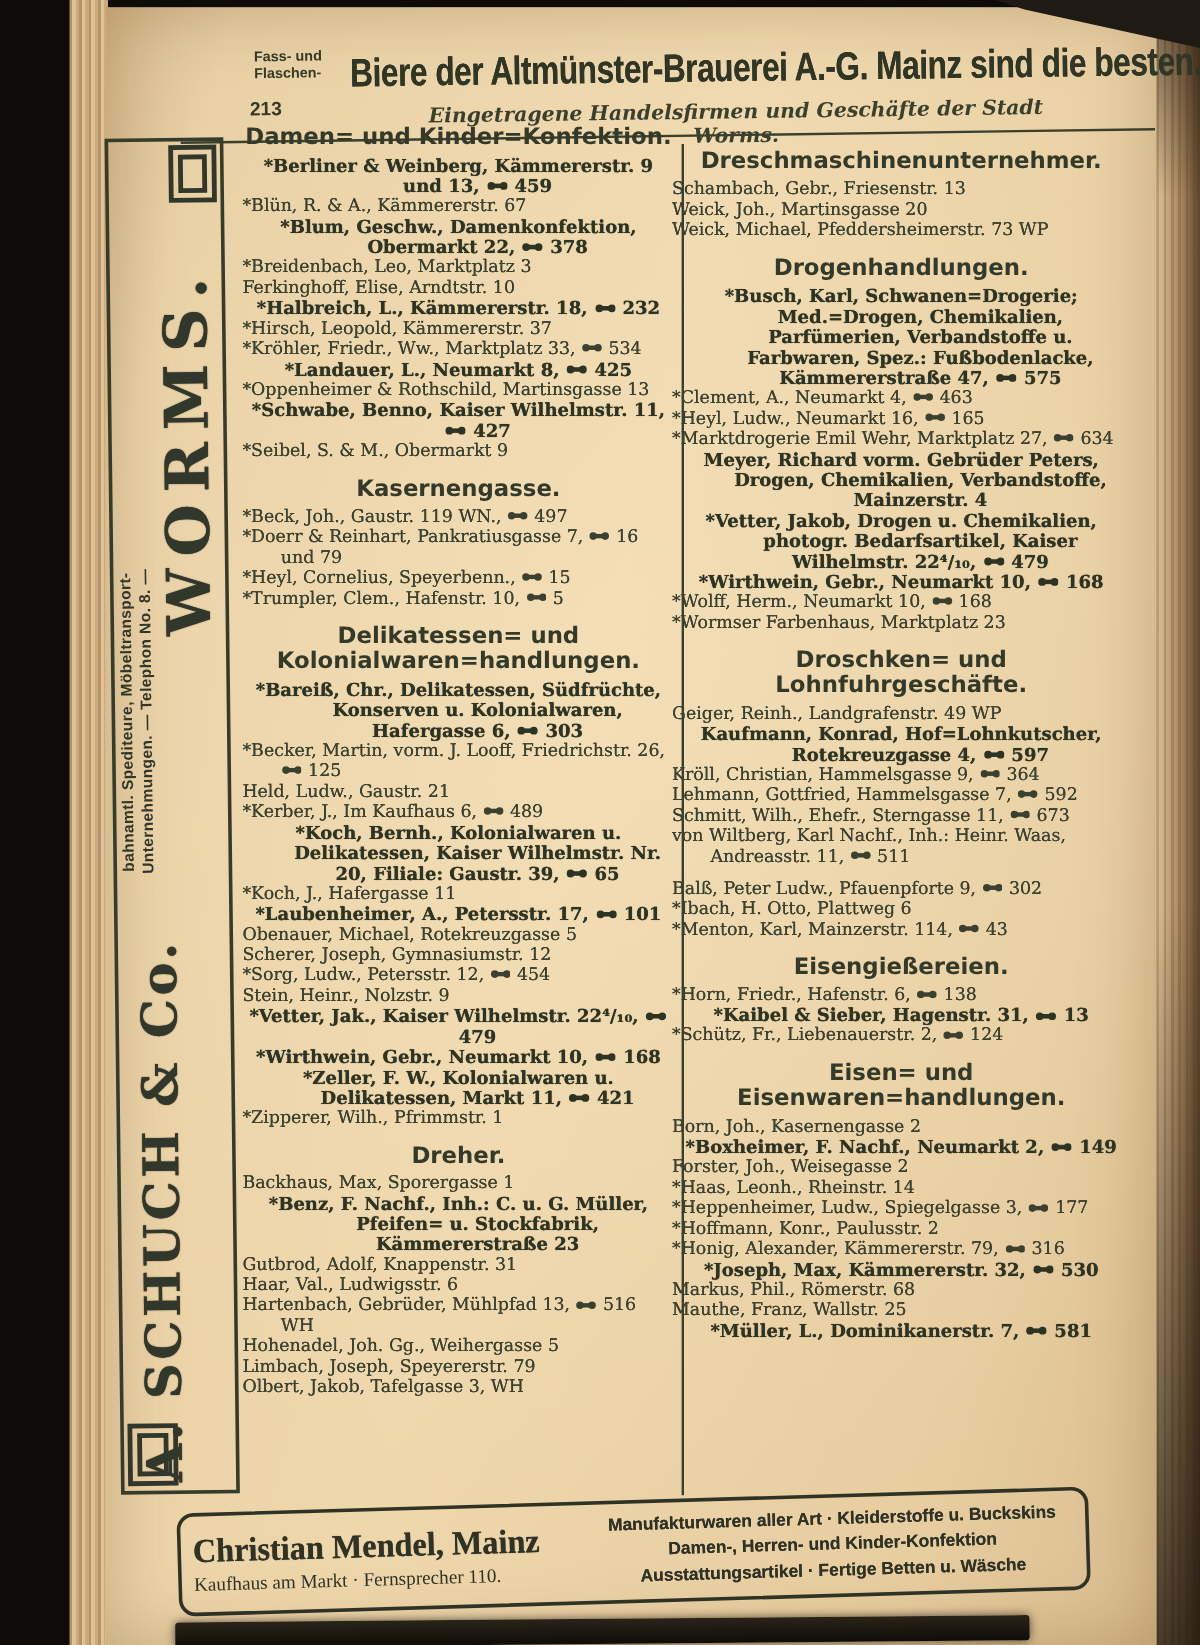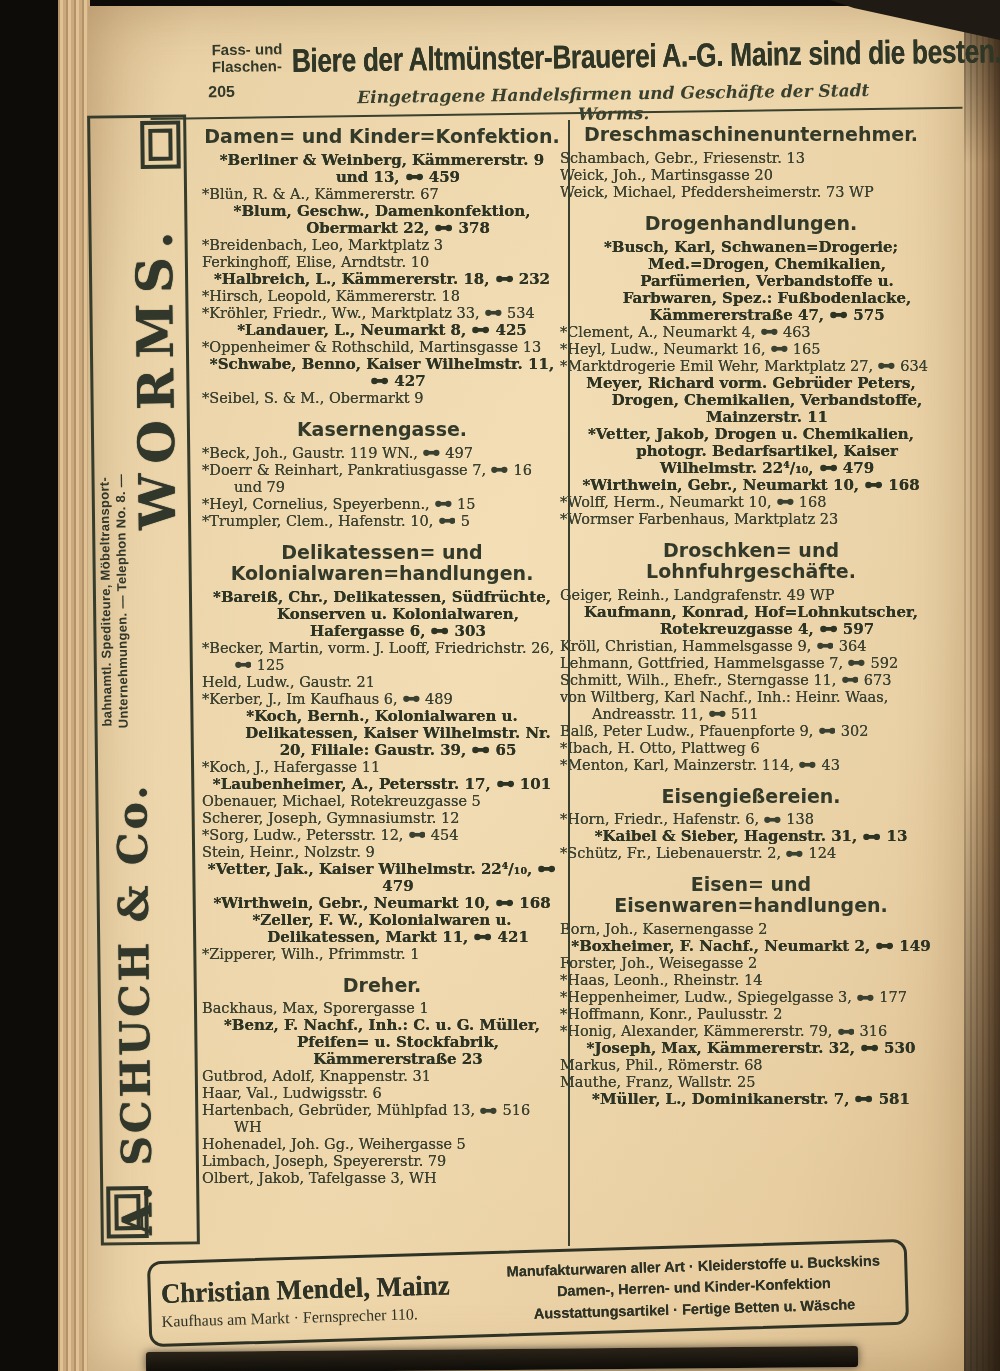--- a/index.html
+++ b/index.html
@@ -41,21 +41,21 @@
   }
   .bottom-shadow{
     position:absolute;left:146px;top:1349px;width:712px;height:21px;
     background:linear-gradient(180deg,#2a2318,#0f0d09);
     border-radius:3px;transform:rotate(-.5deg);
     box-shadow:0 0 8px rgba(0,0,0,.6);
   }
 
   
   .header{position:absolute;left:200px;top:30px;width:762px;height:90px;color:#32372a;transform:rotate(-.8deg);}
-  .fass{position:absolute;left:12px;top:6px;font-family:"Liberation Sans",sans-serif;font-weight:bold;font-size:15px;line-height:1.15;color:#333a29;}
+  .fass{position:absolute;left:12px;top:6px;font-family:"Liberation Sans",sans-serif;font-weight:bold;font-size:12px;line-height:1.15;color:#333a29;}
   .pagenum{position:absolute;left:8px;top:48px;font-family:"Liberation Sans",sans-serif;font-weight:bold;font-size:16px;color:#333a29;}
   .headline{
     position:absolute;left:92px;top:8px;white-space:nowrap;
     font-family:"Liberation Sans",sans-serif;font-weight:bold;font-size:33px;letter-spacing:-.5px;
     transform:scaleX(.8);transform-origin:left top;color:#303626;
     text-shadow:0 0 .6px #303626;
   }
   .subtitle{
     position:absolute;left:128px;top:54px;width:570px;text-align:center;
     font-style:italic;font-weight:bold;font-size:17px;color:#3a402e;
@@ -72,25 +72,25 @@
   .sq i{position:absolute;inset:4px;border:4px solid #31372a;}
   .sq-top{right:3px;top:3px;}
   .sq-bottom{left:3px;bottom:4px;width:42px;height:52px;}
   .vtext{writing-mode:vertical-rl;transform:rotate(180deg);position:absolute;text-align:center;}
   .v-city{right:-2px;top:58px;height:400px;width:62px;font-family:"DejaVu Serif",serif;font-weight:bold;font-size:50px;letter-spacing:10px;text-shadow:0 0 1px #31372a;}
   .v-services{left:2px;top:268px;height:430px;width:34px;font-family:"Liberation Sans",sans-serif;font-weight:bold;font-size:13px;line-height:1.25;letter-spacing:.3px;white-space:nowrap;}
   .v-firm{left:10px;top:608px;height:566px;width:66px;font-family:"DejaVu Serif",serif;font-weight:bold;font-size:41px;letter-spacing:3px;text-shadow:0 0 1px #31372a;}
 
   
   .divider{position:absolute;left:568px;top:120px;width:2px;height:1126px;background:#3a402e;}
-  .col{position:absolute;top:124px;height:1130px;overflow:hidden;color:#3b4130;}
+  .col{position:absolute;top:102px;height:1130px;overflow:hidden;color:#3b4130;}
   #col-left{left:202px;width:360px;}
   #col-right{left:560px;width:382px;top:122px;}
   .sec{margin:0;}
-  .sec + .sec{}
+  .sec + .sec{margin-top:10px;}
   .sec-heading{
     margin:12px 0 5px 0;text-align:center;
     font-family:"DejaVu Sans",sans-serif;font-weight:bold;font-size:19px;letter-spacing:0;
     color:#343a29;line-height:1.1;
   }
   .sec:first-child .sec-heading{margin-top:2px;}
   .entry{
     font-size:14.5px;line-height:17px;
     padding-left:32px;text-indent:-32px;
     text-shadow:0 0 .3px currentColor;
@@ -119,21 +119,21 @@
   <div class="edge-left"></div>
   <div class="paper"></div>
   <div class="edge-right"></div>
   <div class="corner-wedge"></div>
 
   <div class="header">
     <div class="fass">
       <div>Fass- und</div>
       <div>Flaschen-</div>
     </div>
-    <div class="pagenum">205</div>
+    <div class="pagenum">213</div>
     <div class="headline">Biere der Altmünster-Brauerei A.-G. Mainz sind die besten.</div>
     <div class="subtitle">Eingetragene Handelsfirmen und Geschäfte der Stadt Worms.</div>
     <div class="head-rule"></div>
   </div>
 
   <div class="sidebar">
     <div class="sq sq-top">
         <i></i>
       </div>
     <div class="vtext v-city">WORMS.</div>
@@ -162,21 +162,21 @@
               <circle cx="21" cy="6" r="5"></circle>
               <rect x="5" y="3.1" width="16" height="5.8"></rect>
             </svg></span> 378</div>
         <div class="entry">*Breidenbach, Leo, Marktplatz 3</div>
         <div class="entry">Ferkinghoff, Elise, Arndtstr. 10</div>
         <div class="entry b">*Halbreich, L., Kämmererstr. 18, <span class="tel"><svg viewBox="0 0 26 12">
               <circle cx="5" cy="6" r="5"></circle>
               <circle cx="21" cy="6" r="5"></circle>
               <rect x="5" y="3.1" width="16" height="5.8"></rect>
             </svg></span> 232</div>
-        <div class="entry">*Hirsch, Leopold, Kämmererstr. 18</div>
+        <div class="entry">*Hirsch, Leopold, Kämmererstr. 37</div>
         <div class="entry">*Kröhler, Friedr., Ww., Marktplatz 33, <span class="tel"><svg viewBox="0 0 26 12">
               <circle cx="5" cy="6" r="5"></circle>
               <circle cx="21" cy="6" r="5"></circle>
               <rect x="5" y="3.1" width="16" height="5.8"></rect>
             </svg></span> 534</div>
         <div class="entry b">*Landauer, L., Neumarkt 8, <span class="tel"><svg viewBox="0 0 26 12">
               <circle cx="5" cy="6" r="5"></circle>
               <circle cx="21" cy="6" r="5"></circle>
               <rect x="5" y="3.1" width="16" height="5.8"></rect>
             </svg></span> 425</div>
@@ -303,21 +303,21 @@
         <div class="entry">*Heyl, Ludw., Neumarkt 16, <span class="tel"><svg viewBox="0 0 26 12">
               <circle cx="5" cy="6" r="5"></circle>
               <circle cx="21" cy="6" r="5"></circle>
               <rect x="5" y="3.1" width="16" height="5.8"></rect>
             </svg></span> 165</div>
         <div class="entry">*Marktdrogerie Emil Wehr, Marktplatz 27, <span class="tel"><svg viewBox="0 0 26 12">
               <circle cx="5" cy="6" r="5"></circle>
               <circle cx="21" cy="6" r="5"></circle>
               <rect x="5" y="3.1" width="16" height="5.8"></rect>
             </svg></span> 634</div>
-        <div class="entry b">Meyer, Richard vorm. Gebrüder Peters, Drogen, Chemikalien, Verbandstoffe, Mainzerstr. 11</div>
+        <div class="entry b">Meyer, Richard vorm. Gebrüder Peters, Drogen, Chemikalien, Verbandstoffe, Mainzerstr. 4</div>
         <div class="entry b">*Vetter, Jakob, Drogen u. Chemikalien, photogr. Bedarfsartikel, Kaiser Wilhelmstr. 22⁴/₁₀, <span class="tel"><svg viewBox="0 0 26 12">
               <circle cx="5" cy="6" r="5"></circle>
               <circle cx="21" cy="6" r="5"></circle>
               <rect x="5" y="3.1" width="16" height="5.8"></rect>
             </svg></span> 479</div>
         <div class="entry b">*Wirthwein, Gebr., Neumarkt 10, <span class="tel"><svg viewBox="0 0 26 12">
               <circle cx="5" cy="6" r="5"></circle>
               <circle cx="21" cy="6" r="5"></circle>
               <rect x="5" y="3.1" width="16" height="5.8"></rect>
             </svg></span> 168</div>

